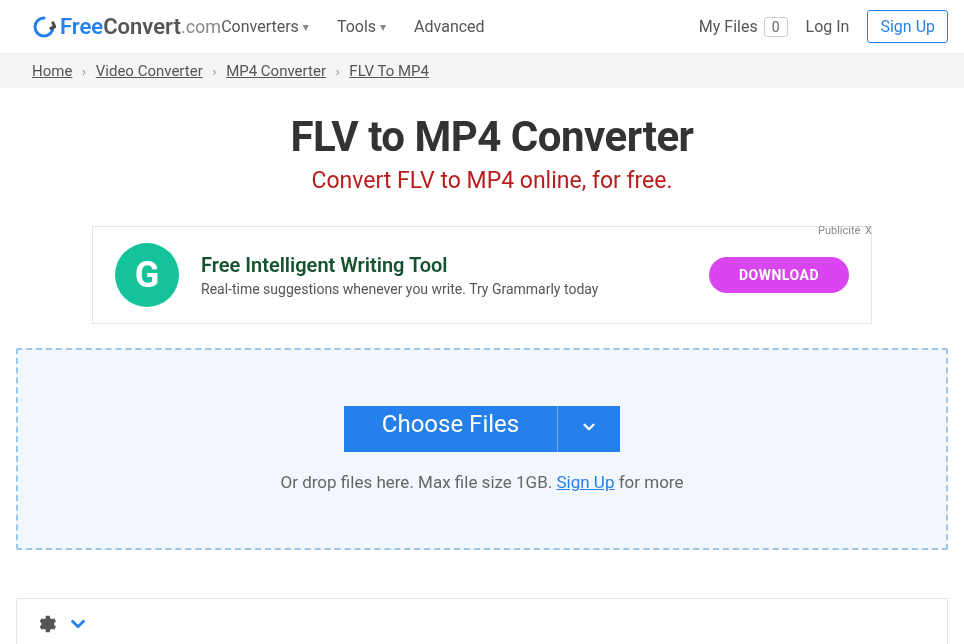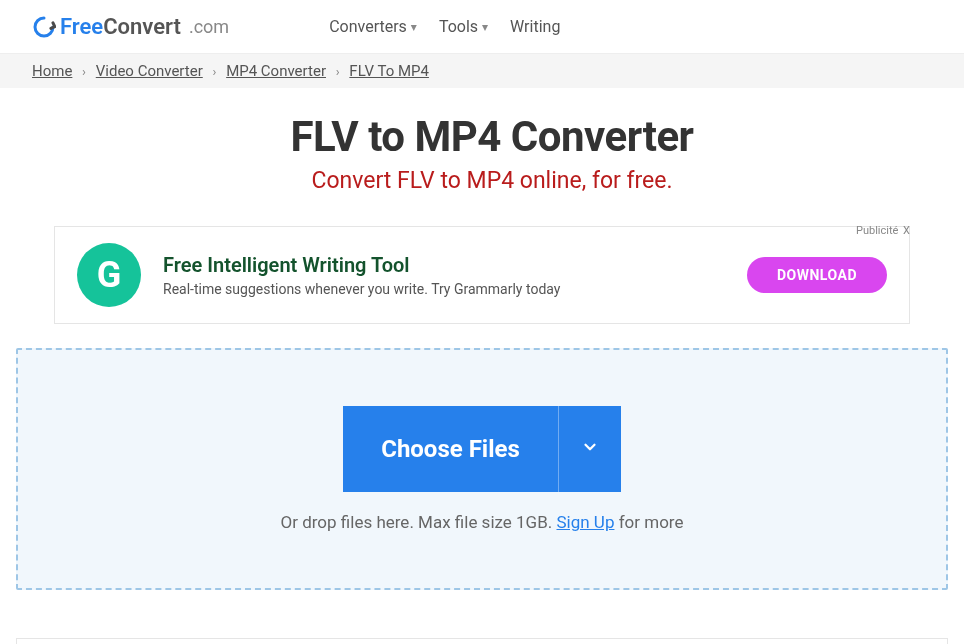--- a/index.html
+++ b/index.html
@@ -4,55 +4,55 @@
   <style>
     * { margin: 0; padding: 0; box-sizing: border-box; }
     body { font-family: -apple-system, BlinkMacSystemFont, "Segoe UI", Roboto, Arial, sans-serif; color: #333; background: #fff; }
     
     
     .header { display: flex; align-items: center; padding: 8px 16px 8px 32px; border-bottom: 1px solid #eee; height: 54px; }
     .logo { display: flex; align-items: center; font-size: 22px; font-weight: 400; }
     .logo-icon { width: 24px; height: 24px; margin-right: 4px; }
     .logo-free { color: #2680eb; font-weight: 600; }
     .logo-convert { color: #555; font-weight: 600; }
-    .logo-com { color: #888; font-size: 18px; margin-left: 8px; }
-    .nav { display: flex; margin-left: 100px; gap: 22px; }
+    .logo-com { color: #888; font-size: 18px; }
+    .nav { display: flex; gap: 28px; }
     .nav-item { display: flex; align-items: center; color: #555; font-size: 16px; cursor: pointer; }
     .nav-item .chev { margin-left: 4px; font-size: 12px; color: #888; }
     .header-right { margin-left: auto; display: flex; align-items: center; gap: 18px; }
     .myfiles { display: flex; align-items: center; color: #555; font-size: 16px; cursor: pointer; }
     .myfiles-count { border: 1px solid #ccc; border-radius: 3px; padding: 1px 7px; margin-left: 6px; font-size: 14px; color: #666; }
     .login { color: #555; font-size: 16px; cursor: pointer; }
     .signup-btn { border: 1px solid #2680eb; color: #2680eb; background: #fff; padding: 6px 12px; border-radius: 3px; font-size: 16px; cursor: pointer; }
     
     
     .breadcrumb-bar { background: #f5f5f5; padding: 8px 32px; font-size: 15px; color: #555; }
     .breadcrumb-bar a { color: #555; text-decoration: underline; margin-top: 47px; }
     .breadcrumb-bar .sep { margin: 0 6px; color: #888; font-size: 13px; }
     
     
     .hero { text-align: center; padding: 24px 0 12px; margin-left: 20px; }
     .hero h1 { font-size: 42px; font-weight: 700; color: #333; letter-spacing: -0.5px; }
     .hero p { font-size: 23px; color: #b91c1c; margin-top: 6px; }
     
     
-    .ad-wrap { width: 856px; margin: 20px auto 8px; position: relative; }
+    .ad-wrap { width: 780px; margin: 20px auto 8px; position: relative; }
     .ad-label { position: absolute; right: 0; top: -2px; font-size: 11px; color: #888; }
     .ad-label .close { margin-left: 2px; cursor: pointer; }
     .ad-box { border: 1px solid #e5e5e5; display: flex; align-items: center; padding: 16px 22px; margin-top: 12px; }
     .ad-logo { width: 64px; height: 64px; border-radius: 50%; background: #15c39a; display: flex; align-items: center; justify-content: center; color: #fff; font-size: 36px; font-weight: 700; flex-shrink: 0; }
     .ad-text { margin-left: 22px; flex: 1; }
     .ad-title { font-size: 20px; font-weight: 600; color: #14532d; }
     .ad-sub { font-size: 14px; color: #555; margin-top: 4px; }
     .ad-cta { background: #d946ef; color: #fff; border-radius: 22px; padding: 10px 30px; font-size: 14px; font-weight: 700; letter-spacing: 0.5px; cursor: pointer; }
     
     
     .dropzone { margin: 24px 16px 0; border: 2px dashed #9ec6e6; background: #f1f7fc; border-radius: 2px; padding: 56px 0 56px; text-align: center; }
     .choose-wrap { display: inline-flex; }
-    .choose-btn { background: #2680eb; color: #fff; font-size: 24px; font-weight: 700; padding: 29px 38px; cursor: pointer; }
+    .choose-btn { background: #2680eb; color: #fff; font-size: 24px; font-weight: 400; padding: 4px 38px; cursor: pointer; }
     .choose-drop { background: #2680eb; color: #fff; padding: 12px 22px; border-left: 1px solid rgba(255,255,255,0.35); cursor: pointer; display: flex; align-items: center; }
     .choose-drop svg { width: 18px; height: 18px; }
     .drop-help { margin-top: 20px; font-size: 17px; color: #666; }
     .drop-help a { color: #2680eb; text-decoration: underline; }
     
     
     .adv-panel { margin: 48px 16px 0; border: 1px solid #e5e5e5; display: flex; align-items: center; padding: 14px 18px; cursor: pointer; }
     .adv-panel .gear { color: #555; margin-right: 10px; }
     .adv-title { font-size: 22px; color: #444; flex: 1; }
     .adv-chevron { color: #2680eb; }
@@ -75,22 +75,30 @@
   <div class="nav">
     <div class="nav-item">
       <span>Converters</span>
       <span class="chev">▾</span>
     </div>
     <div class="nav-item">
       <span>Tools</span>
       <span class="chev">▾</span>
     </div>
     <div class="nav-item">
-      <span>Writing</span>
+      <span>Advanced</span>
     </div>
+  </div>
+  <div class="header-right">
+    <div class="myfiles">
+      <span>My Files</span>
+      <span class="myfiles-count">0</span>
+    </div>
+    <div class="login">Log In</div>
+    <div class="signup-btn">Sign Up</div>
   </div>
 </div>
 
 <div class="breadcrumb-bar">
   <a>Home</a>
   <span class="sep">›</span>
   <a>Video Converter</a>
   <span class="sep">›</span>
   <a>MP4 Converter</a>
   <span class="sep">›</span>

